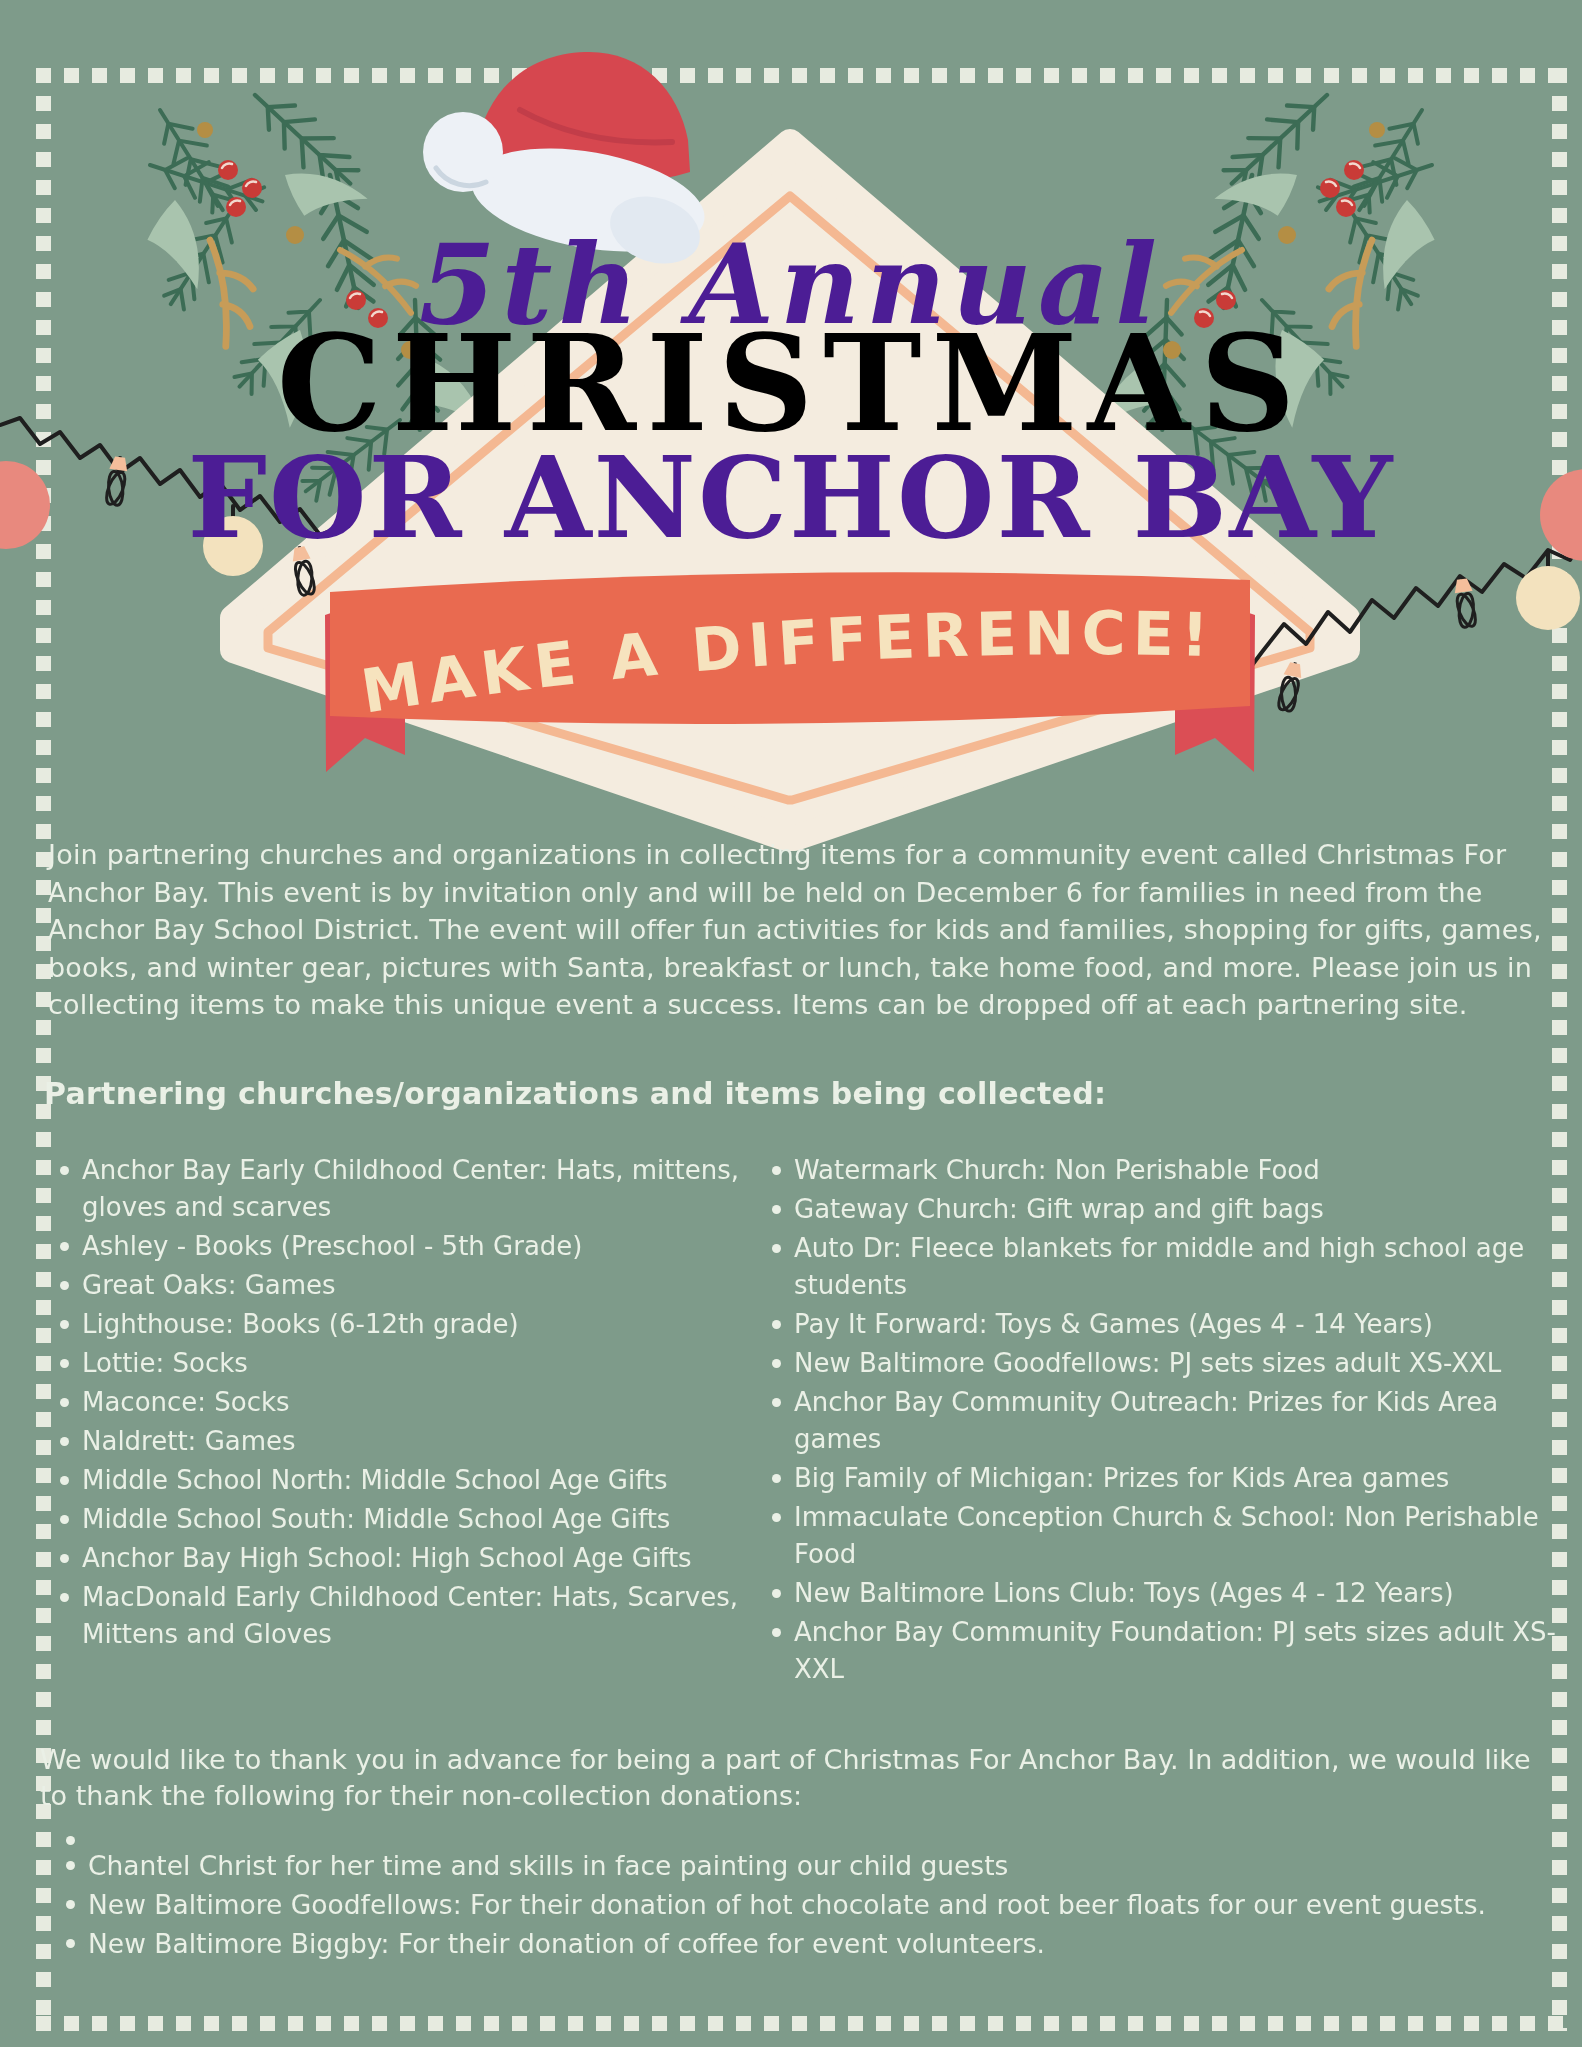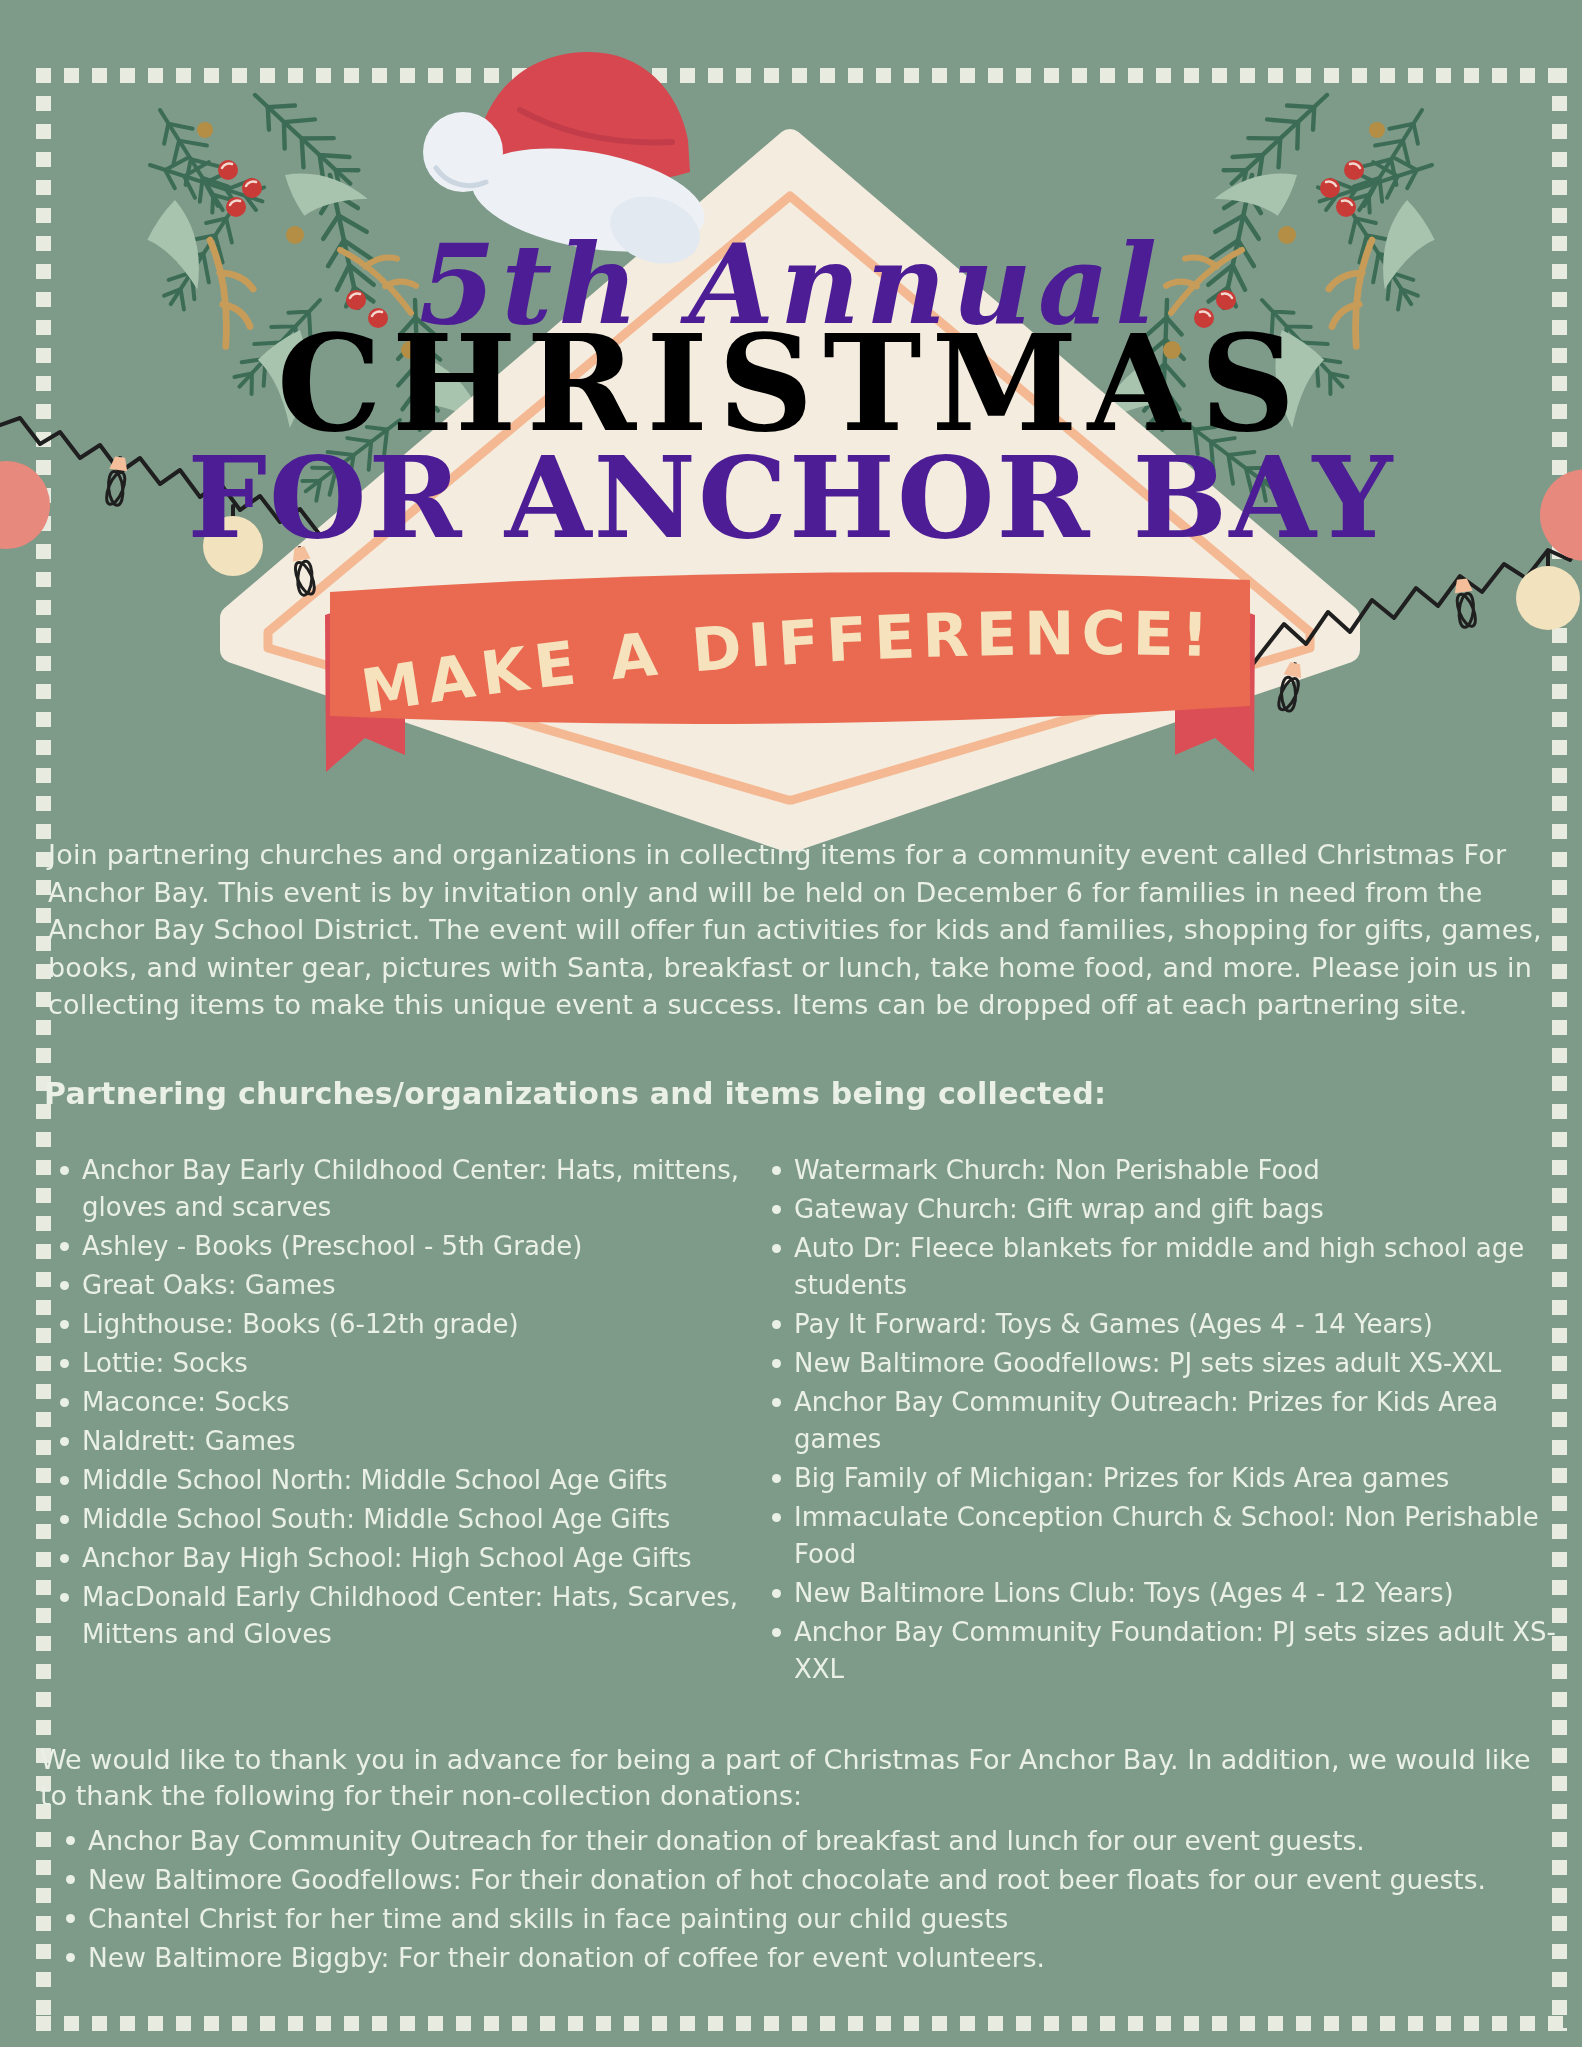--- a/index.html
+++ b/index.html
@@ -263,29 +263,28 @@
           <span class="bullet-text">Anchor Bay Community Foundation: PJ sets sizes adult XS-XXL</span>
         </div>
       </div>
   </div>
 
   <div class="thanks">
     <div>We would like to thank you in advance for being a part of Christmas For Anchor Bay. In addition, we would like to thank the following for their non-collection donations:</div>
     <div class="thanks-list">
         <div class="bullet-item">
           <span class="dot"></span>
-          <span class="bullet-text">Anchor Bay Community Outreach for their donation of breakfast and lunch for our event guests.</span>
+        </div>
+        <div class="bullet-item">
+          <span class="dot"></span>
+          <span class="bullet-text">Chantel Christ for her time and skills in face painting our child guests</span>
         </div>
         <div class="bullet-item">
           <span class="dot"></span>
           <span class="bullet-text">New Baltimore Goodfellows: For their donation of hot chocolate and root beer floats for our event guests.</span>
-        </div>
-        <div class="bullet-item">
-          <span class="dot"></span>
-          <span class="bullet-text">Chantel Christ for her time and skills in face painting our child guests</span>
         </div>
         <div class="bullet-item">
           <span class="dot"></span>
           <span class="bullet-text">New Baltimore Biggby: For their donation of coffee for event volunteers.</span>
         </div>
       </div>
   </div>
 
 </div>
 

